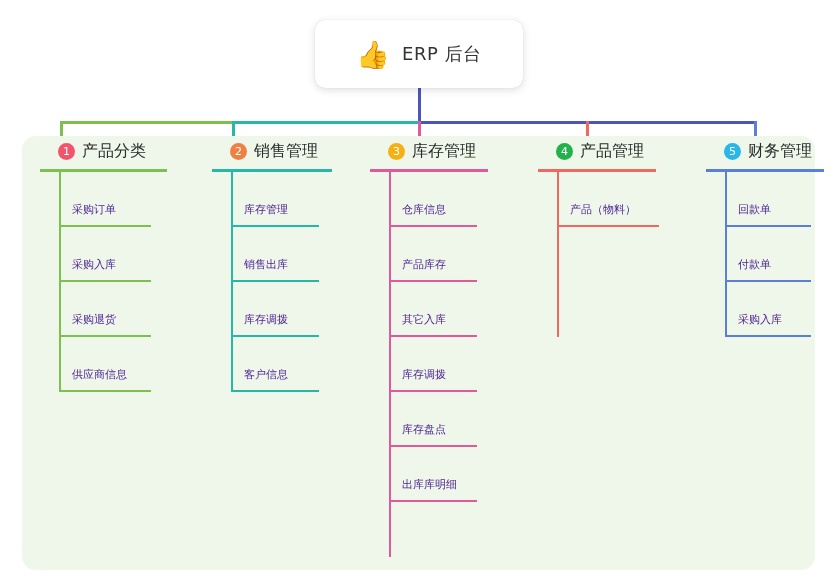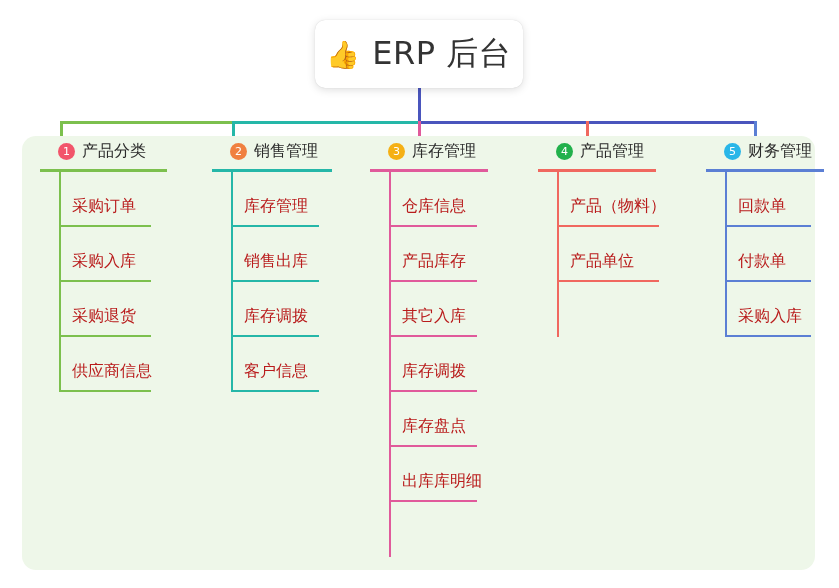--- a/index.html
+++ b/index.html
@@ -30,21 +30,21 @@
     align-items: center;
     justify-content: center;
     gap: 12px;
     box-sizing: border-box;
   }
   #root-emoji {
     font-size: 27px;
     line-height: 1;
   }
   #root-title {
-    font-size: 32px;
+    font-size: 18px;
     color: #333333;
     letter-spacing: 0.5px;
     white-space: nowrap;
   }
 
   
   .conn {
     position: absolute;
   }
   #trunk-vert {
@@ -119,22 +119,22 @@
   }
   .leaf {
     position: relative;
     height: 55px;
     box-sizing: border-box;
   }
   .leaf-label {
     position: absolute;
     left: 32px;
     bottom: 10px;
-    font-size: 16px;
-    color: #b91c1c;
+    font-size: 11px;
+    color: #4c1d95;
     white-space: nowrap;
   }
   .leaf-rule {
     position: absolute;
     left: 19px;
     bottom: 0;
     height: 2px;
   }
 </style>
 </head>
@@ -250,24 +250,20 @@
         <span class="badge" style="background: rgb(34, 177, 76);">4</span>
         <span class="col-title">产品管理</span>
       </div>
       <div class="col-rule" style="width: 118px; background: rgb(240, 104, 95);"></div>
       <div class="col-body">
         <div class="spine" style="background: rgb(240, 104, 95); height: 165px;"></div>
         <div class="leaf">
           <span class="leaf-label">产品（物料）</span>
           <div class="leaf-rule" style="width: 102px; background: rgb(240, 104, 95);"></div>
         </div>
-        <div class="leaf">
-          <span class="leaf-label">产品单位</span>
-          <div class="leaf-rule" style="width: 102px; background: rgb(240, 104, 95);"></div>
-        </div>
       </div>
     </div>
     <div class="column" style="left: 684px;">
       <div class="col-header">
         <span class="badge" style="background: rgb(41, 182, 232);">5</span>
         <span class="col-title">财务管理</span>
       </div>
       <div class="col-rule" style="width: 118px; background: rgb(91, 127, 212);"></div>
       <div class="col-body">
         <div class="spine" style="background: rgb(91, 127, 212); height: 165px;"></div>

